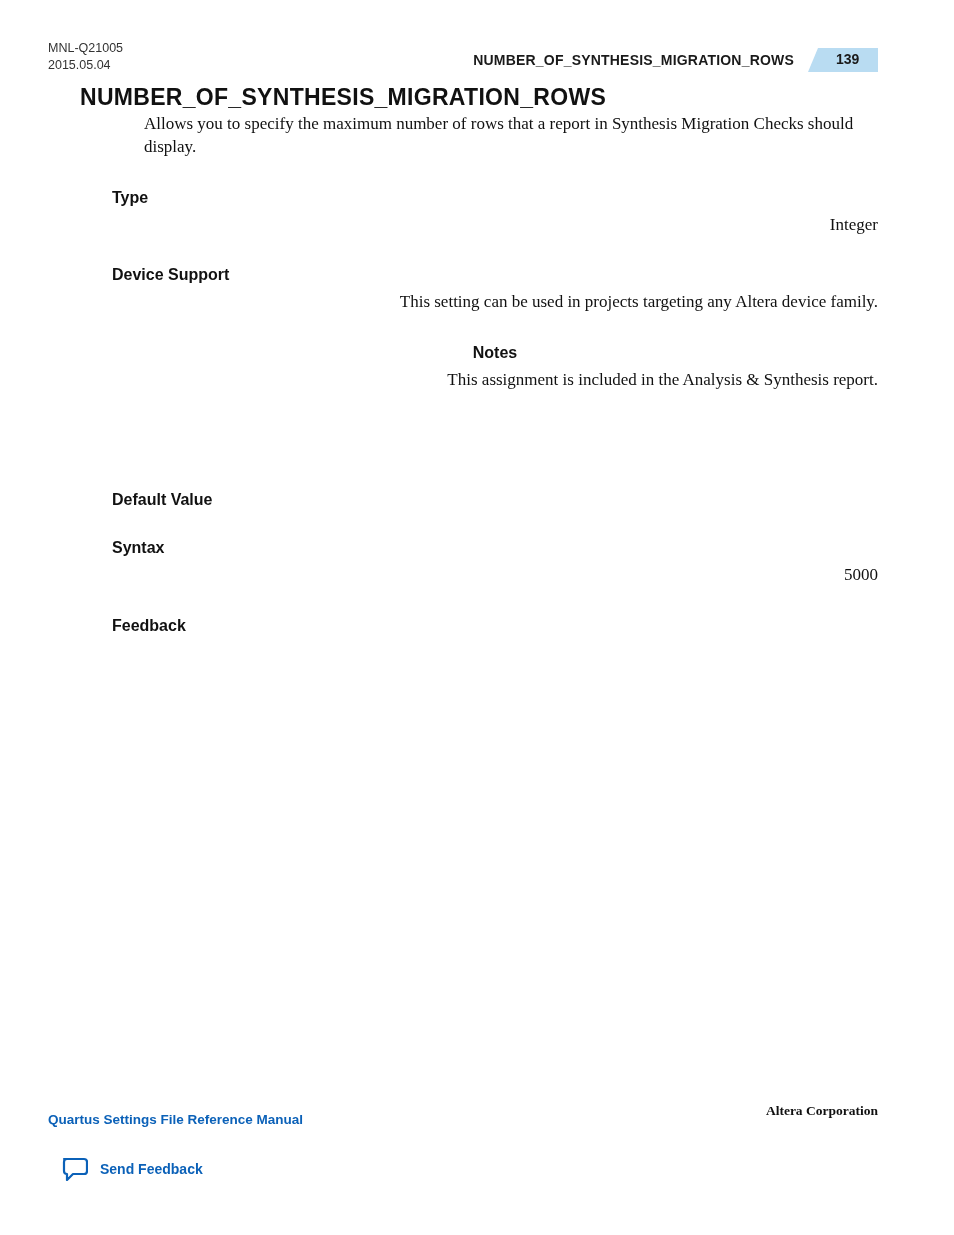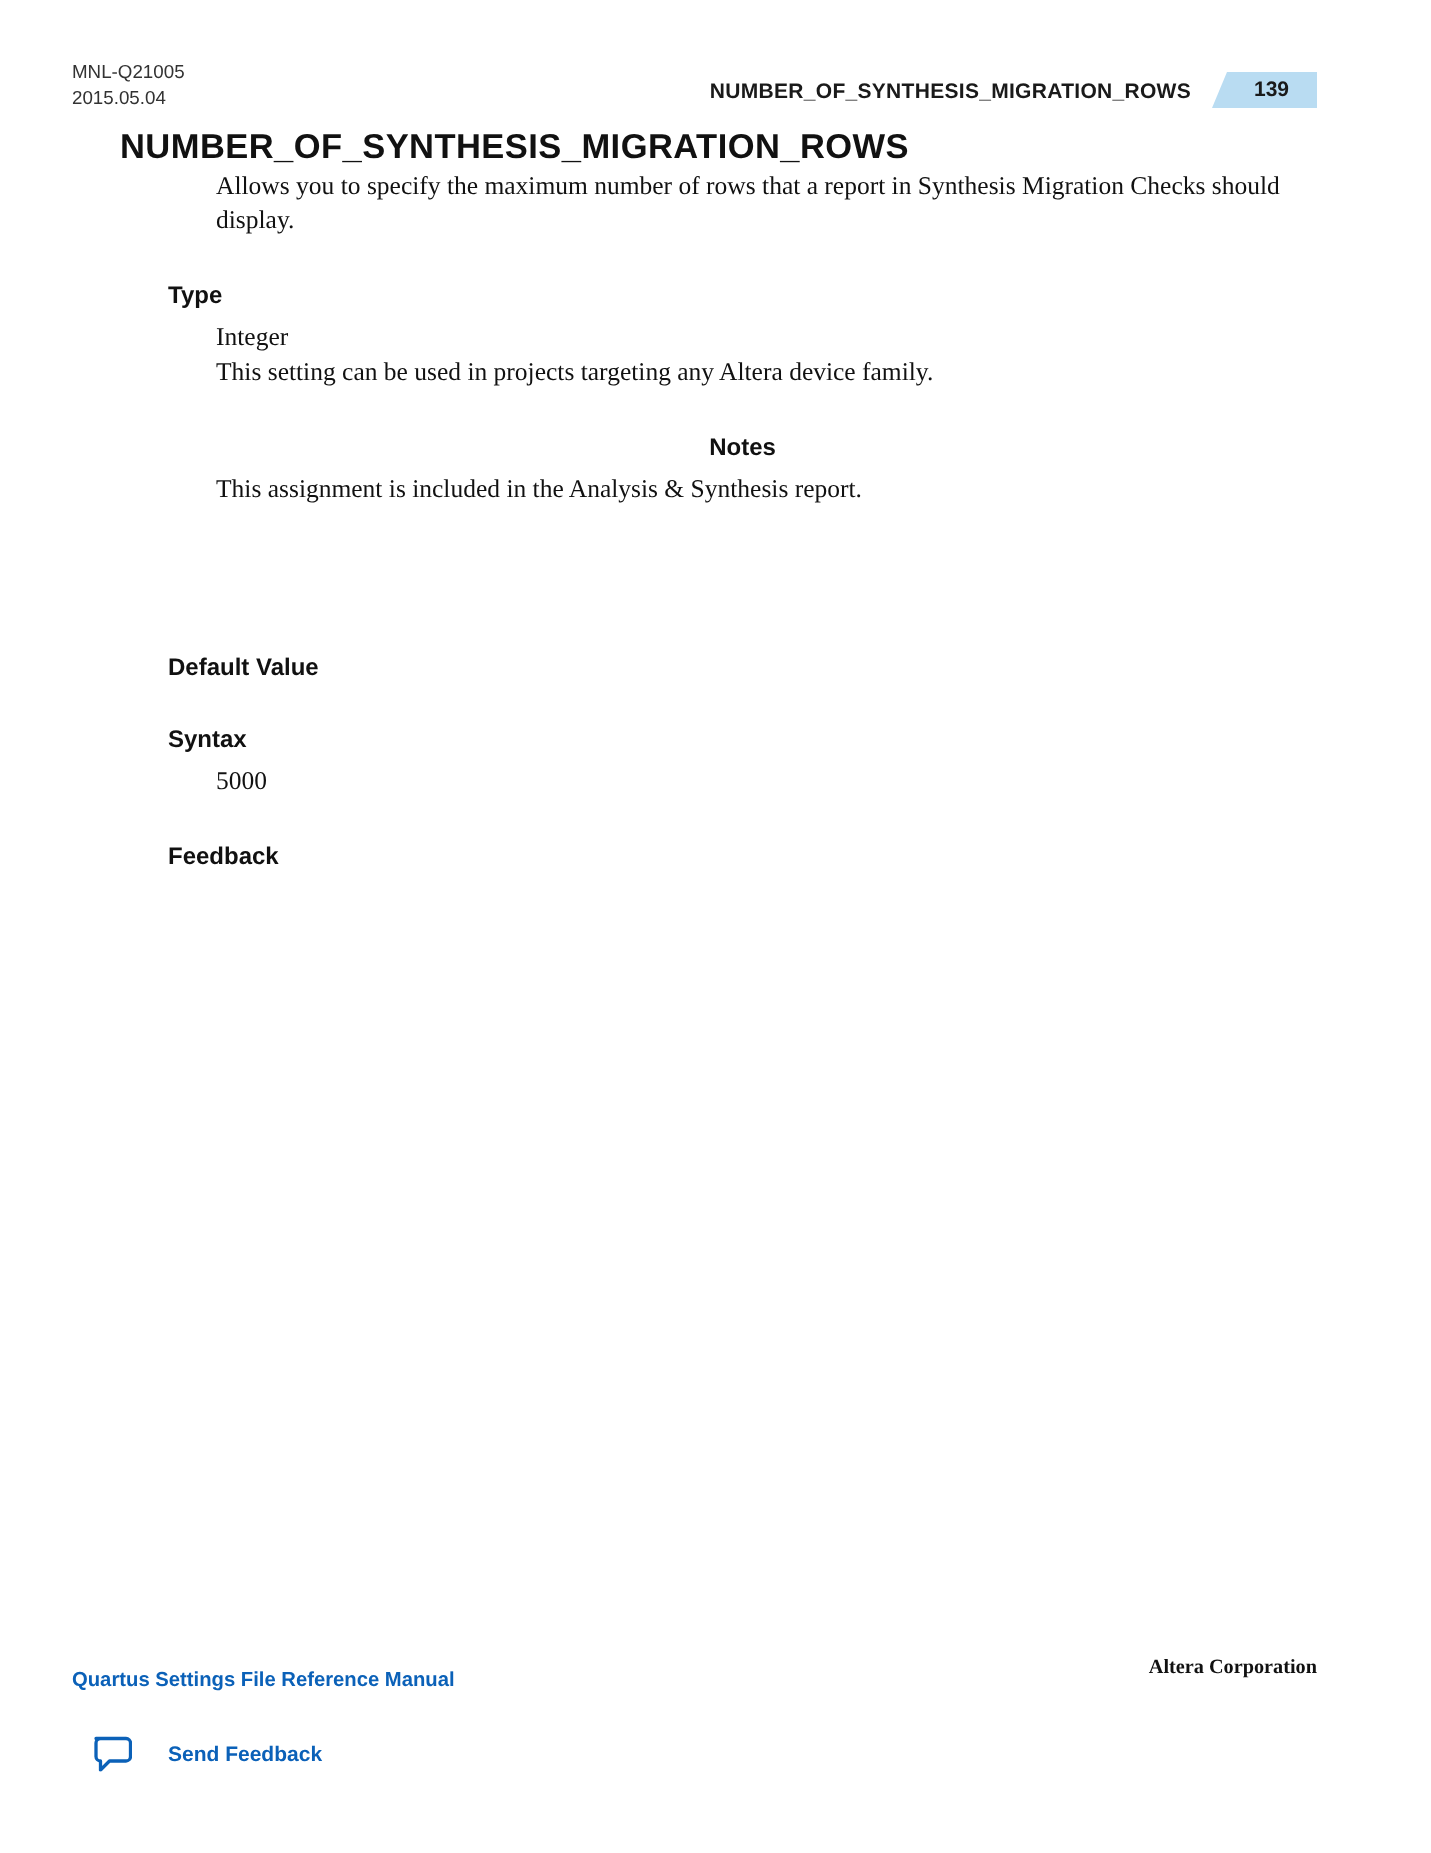--- a/index.html
+++ b/index.html
@@ -89,20 +89,21 @@
     font-size: 16px;
     color: #111;
     margin-top: 24px;
     margin-bottom: 6px;
   }
   .sub-body {
     margin-left: 32px;
     font-size: 17px;
     line-height: 1.38;
     color: #111;
+    text-align: right;
   }
   .sub-h.first { margin-top: 30px; }
   .footer-left {
     position: absolute;
     left: 48px;
     bottom: 108px;
     font-family: "Myriad Pro", "Segoe UI", Arial, sans-serif;
     font-weight: 700;
     font-size: 13.5px;
     color: #0b61b8;
@@ -115,21 +116,21 @@
     font-weight: 700;
     font-size: 13.5px;
     color: #111;
   }
   .feedback-wrap {
     position: absolute;
     left: 60px;
     bottom: 54px;
     display: flex;
     align-items: center;
-    gap: 24px;
+    gap: 12px;
     cursor: pointer;
   }
   .feedback-icon {
     width: 28px;
     height: 24px;
     flex: none;
   }
   .feedback-text {
     font-family: "Myriad Pro", "Segoe UI", Arial, sans-serif;
     font-weight: 700;
@@ -158,20 +159,21 @@
   </div>
 
   <div class="section-title">NUMBER_OF_SYNTHESIS_MIGRATION_ROWS</div>
 
   <div class="content">
     <div class="intro">Allows you to specify the maximum number of rows that a report in Synthesis Migration Checks should display.</div>
 
     <div class="sub-h first">Type</div>
     <div class="sub-body">Integer</div>
 
+    <div class="sub-h" style="margin-top:30px;">Device Support</div>
     <div class="sub-body">This setting can be used in projects targeting any Altera device family.</div>
 
     <div class="sub-h" style="margin-top:30px;text-align:center;">Notes</div>
     <div class="sub-body">This assignment is included in the Analysis &amp; Synthesis report.</div>
 
     <div class="sub-h" style="margin-top:100px;">Default Value</div>
 
     <div class="sub-h" style="margin-top:30px;">Syntax</div>
     <div class="sub-body">5000</div>
 

